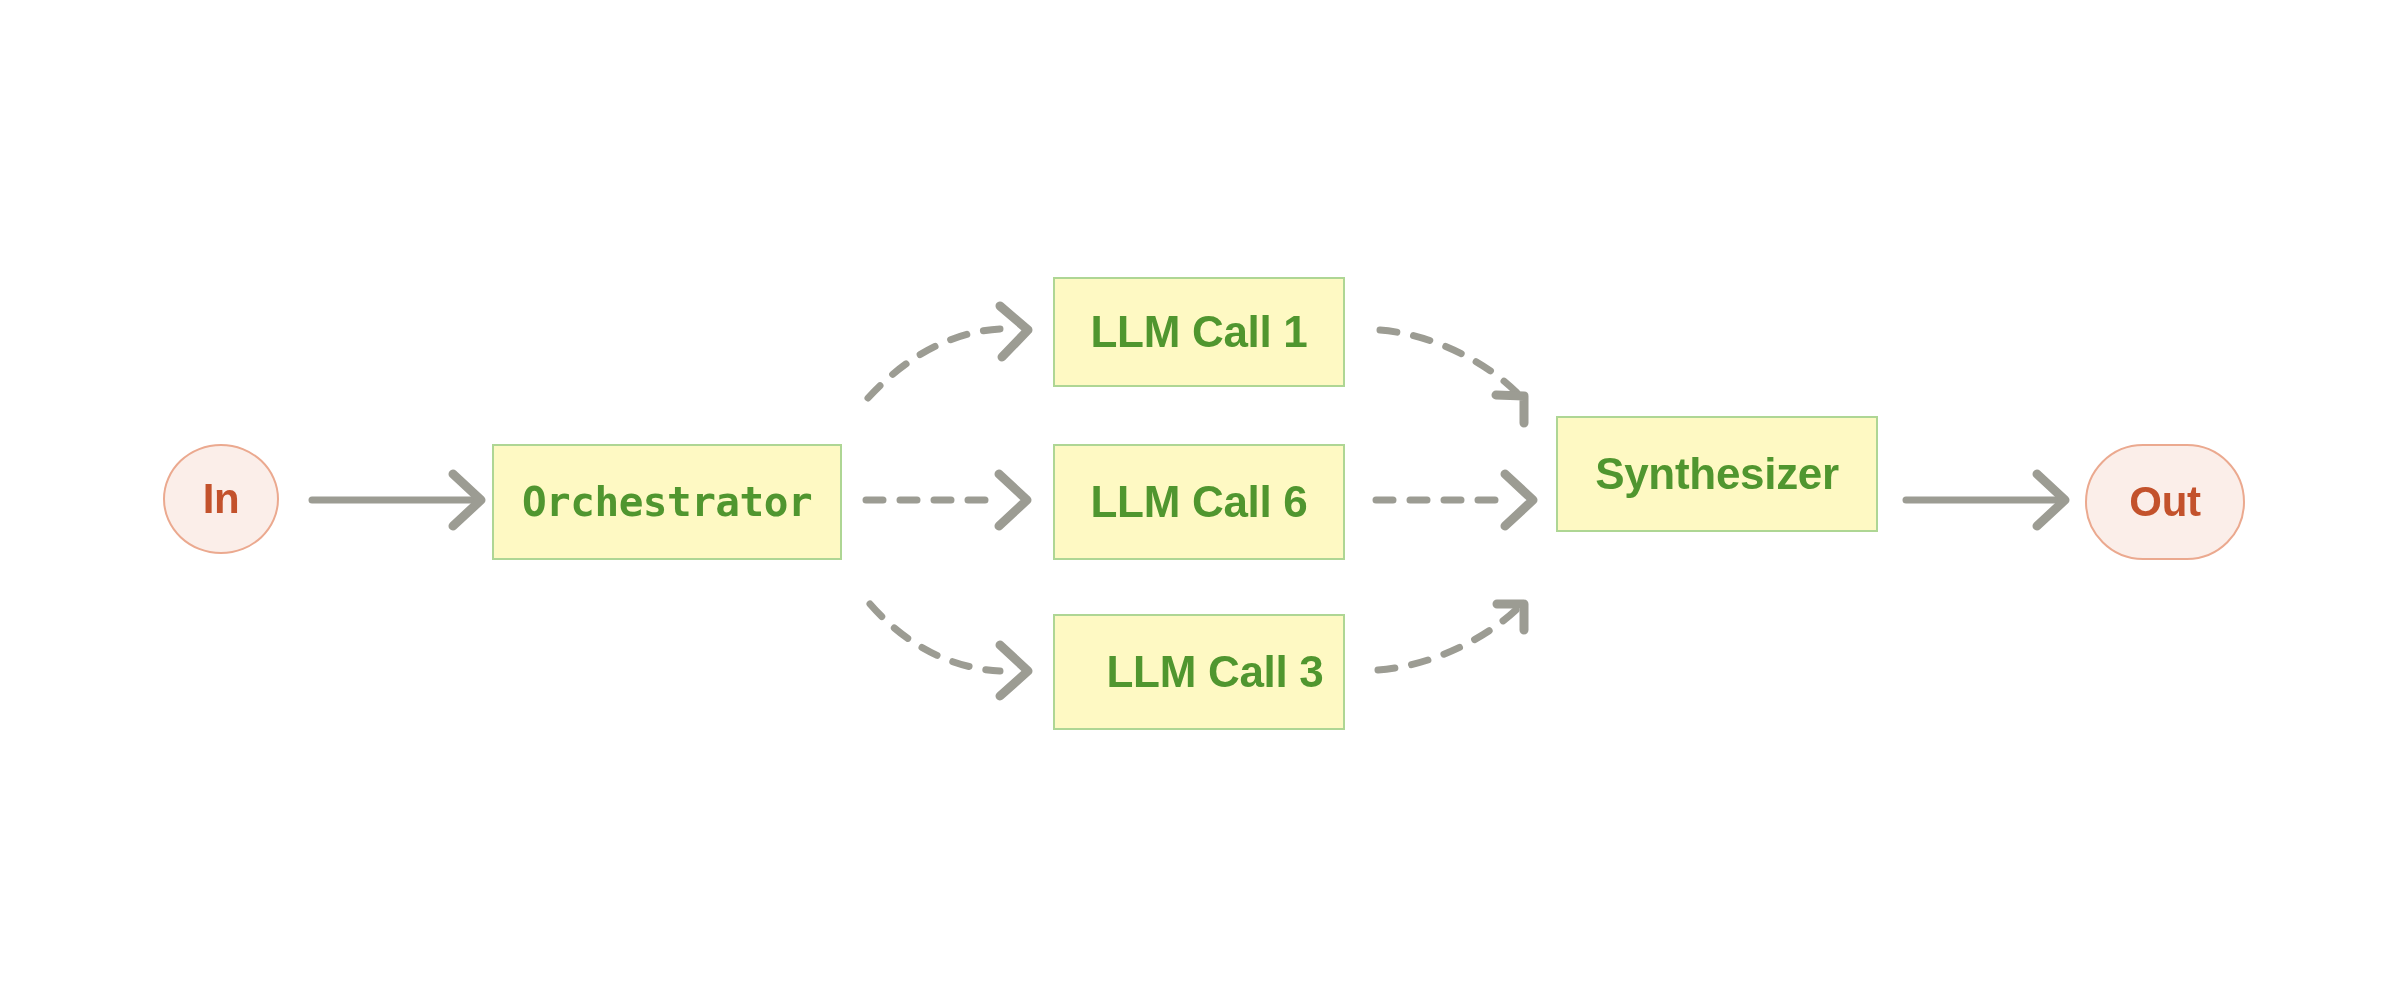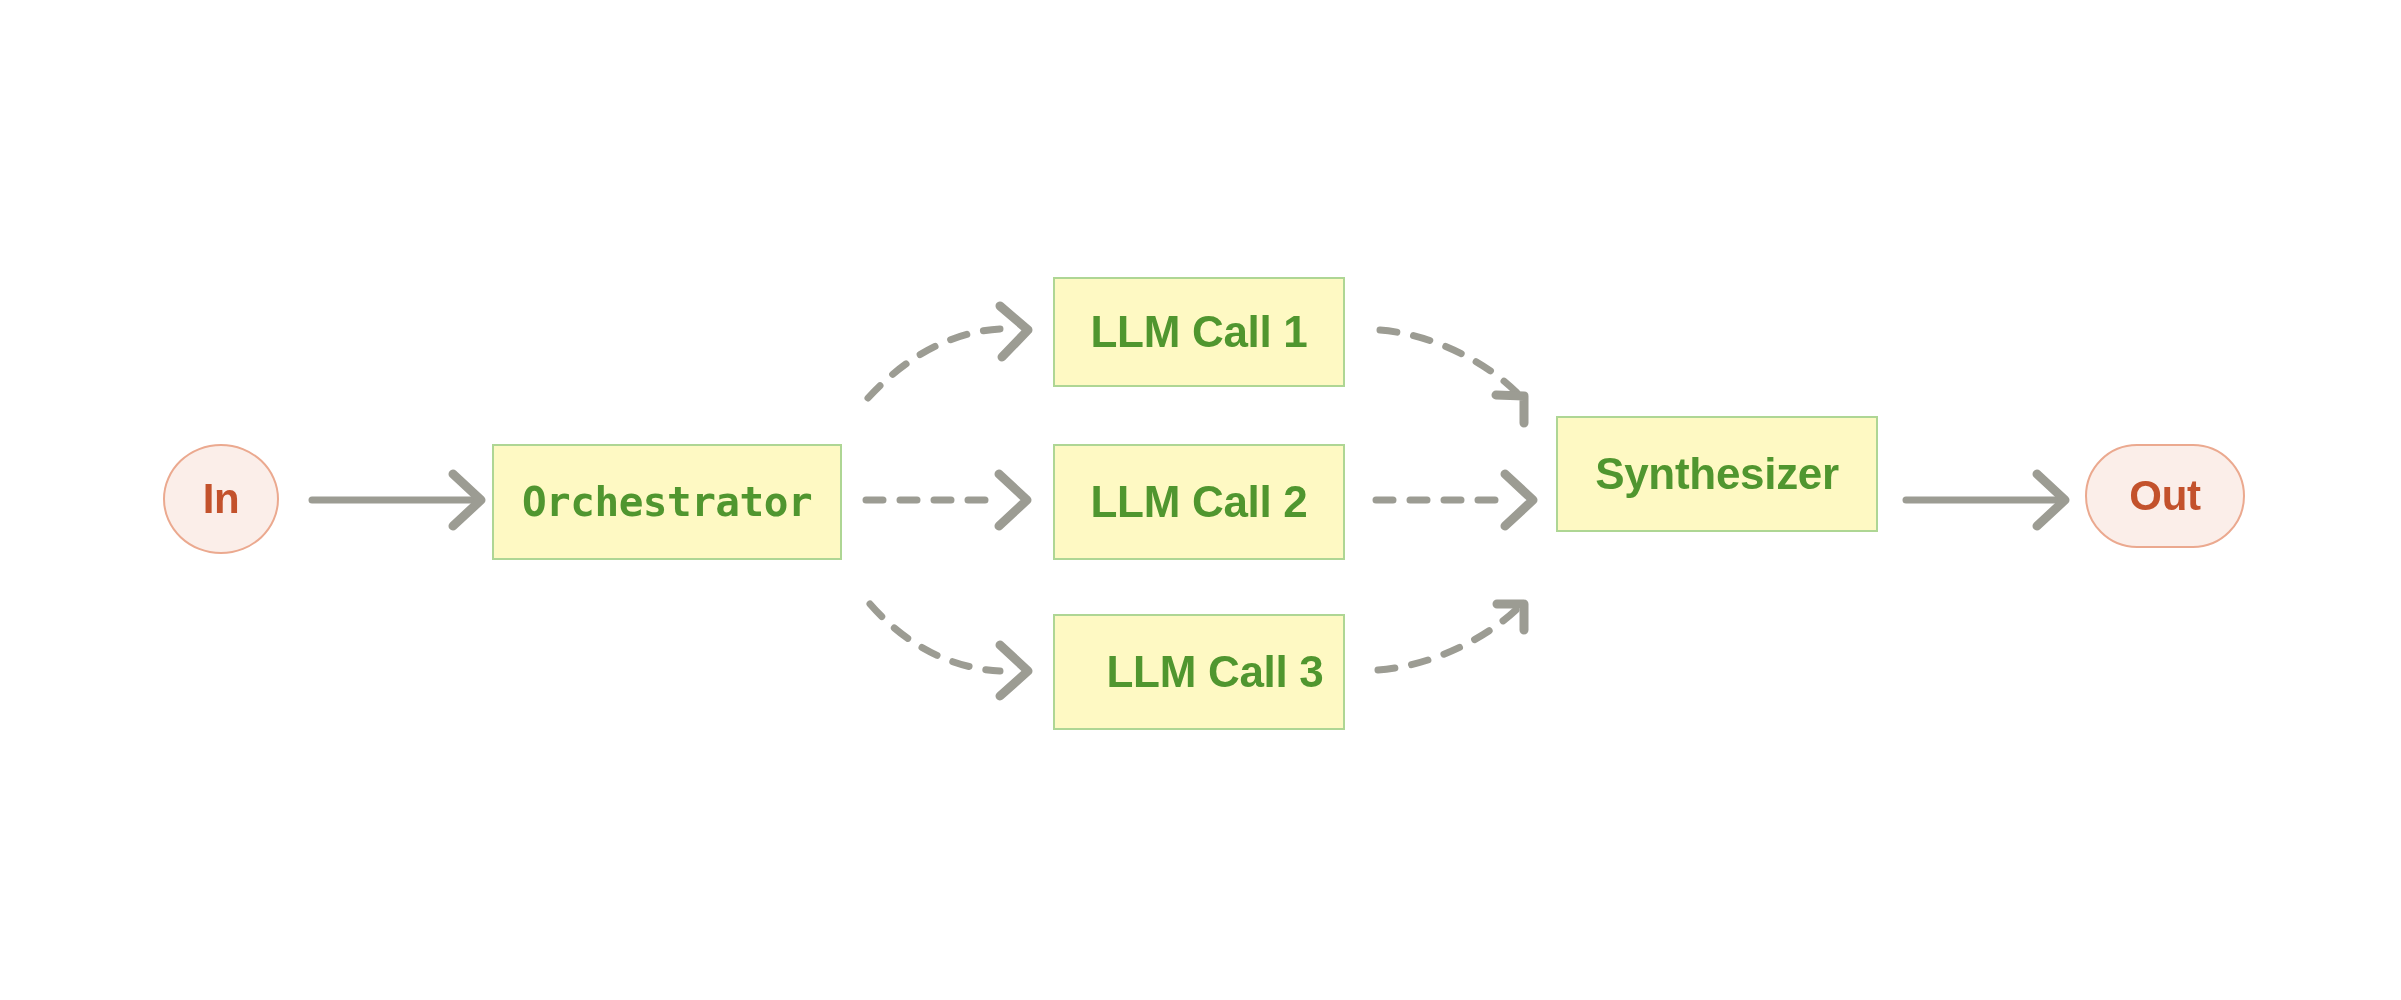--- a/index.html
+++ b/index.html
@@ -139,28 +139,28 @@
 
   <div class="node node-process face-mono" id="node-orchestrator" style="left:492px; top:444px; width:350px; height:116px;">
     <span class="node-label">Orchestrator</span>
   </div>
 
   <div class="node node-process face-geo" id="node-llm1" style="left:1053px; top:277px; width:292px; height:110px;">
     <span class="node-label">LLM Call 1</span>
   </div>
 
   <div class="node node-process face-geo" id="node-llm2" style="left:1053px; top:444px; width:292px; height:116px;">
-    <span class="node-label">LLM Call 2</span>
+    <span class="node-label">LLM Call 6</span>
   </div>
 
   <div class="node node-process face-geo" id="node-llm3" style="left:1053px; top:614px; width:292px; height:116px;padding-left:32px;">
     <span class="node-label">LLM Call 3</span>
   </div>
 
   <div class="node node-process face-geo" id="node-synthesizer" style="left:1556px; top:416px; width:322px; height:116px;">
     <span class="node-label">Synthesizer</span>
   </div>
 
-  <div class="node node-terminal" id="node-out" style="left:2085px; top:444px; width:160px; height:104px;text-align:center;">
+  <div class="node node-terminal" id="node-out" style="left:2085px; top:444px; width:160px; height:116px;text-align:center;">
     <span class="node-label">Out</span>
   </div>
 
 </div>
 
 </body></html>

